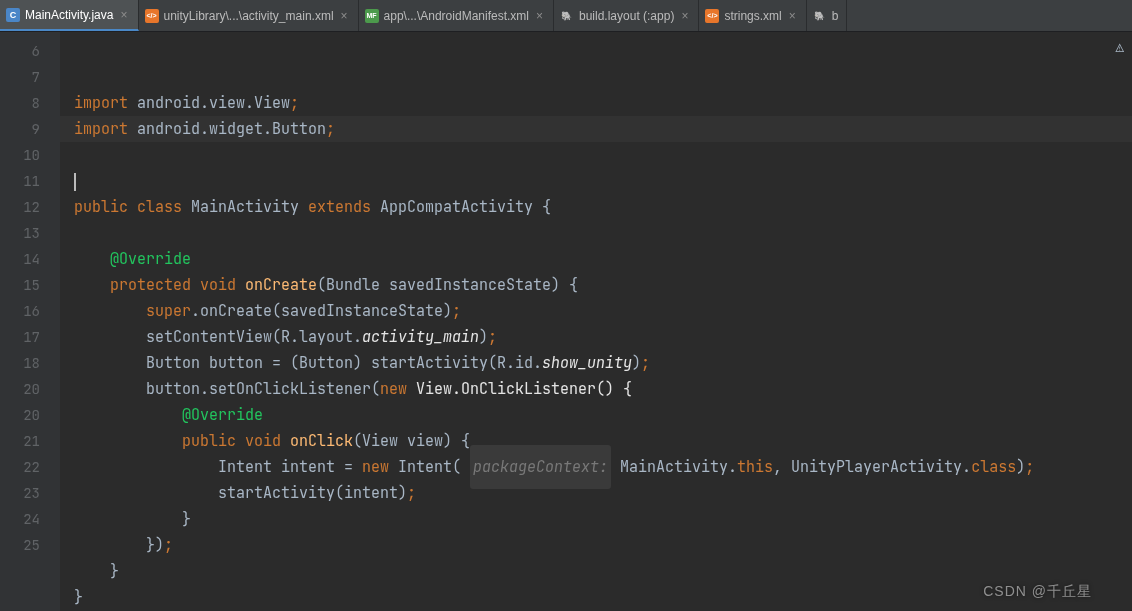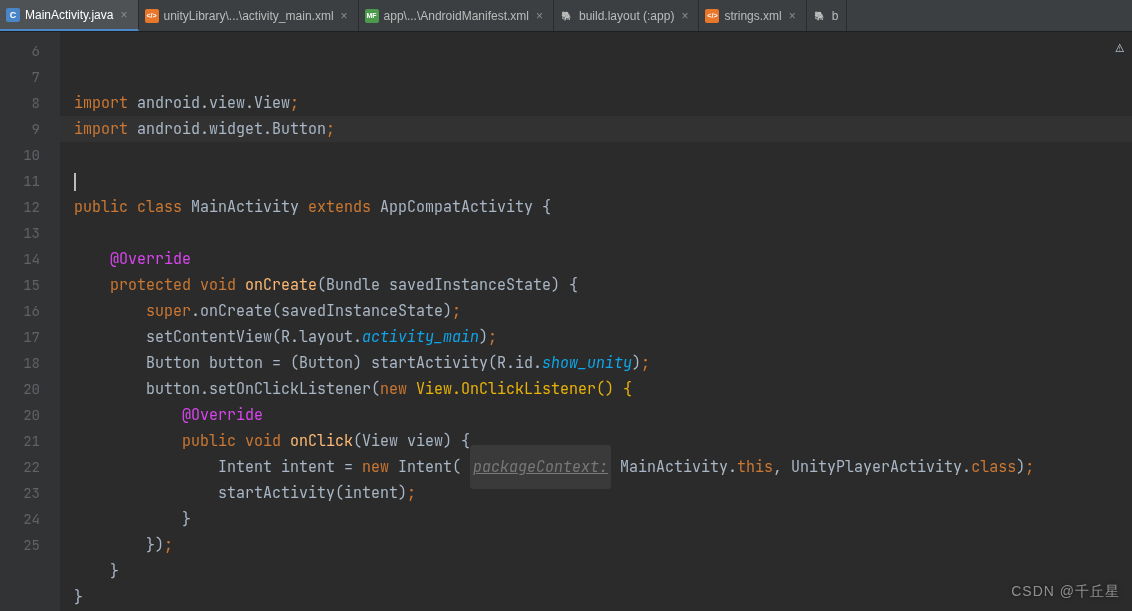--- a/index.html
+++ b/index.html
@@ -71,33 +71,33 @@
     background:#323232;
     z-index:-1;
   }
   .caret {
     display:inline-block;
     width:2px; height:18px;
     background:#BBBBBB;
     vertical-align:middle;
   }
   .kw  { color:#CC7832; }
-  .ann { color:#d946ef;text-align:center; }
+  .ann { color:#22c55e;text-align:center; }
   .fn  { color:#fdba74; }
-  .it  { font-style:italic; color:#0ea5e9; }
-  .hint{ color:#787878; background:#3A3A3A; padding:12px 3px; border-radius:3px; font-style:italic;text-decoration:underline;}
-  .gray{ color:#eab308; }
+  .it  { font-style:italic; color:#e5e5e5; }
+  .hint{ color:#787878; background:#3A3A3A; padding:12px 3px; border-radius:3px; font-style:italic;}
+  .gray{ color:#e5e5e5; }
   .sc  { color:#CC7832; } 
   .warning-icon {
     position:absolute; top:38px; right:8px;
     font-size:14px;
   }
   .watermark {
     position:absolute;
-    bottom:10px; right:12px;
+    bottom:10px; right:40px;
     color:rgba(200,200,200,0.65);
     font-family:Arial,sans-serif;
     font-size:14px;
     letter-spacing:1px;
     text-shadow:0 0 4px rgba(0,0,0,0.6);
   }
 </style>
 </head>
 <body>
 

